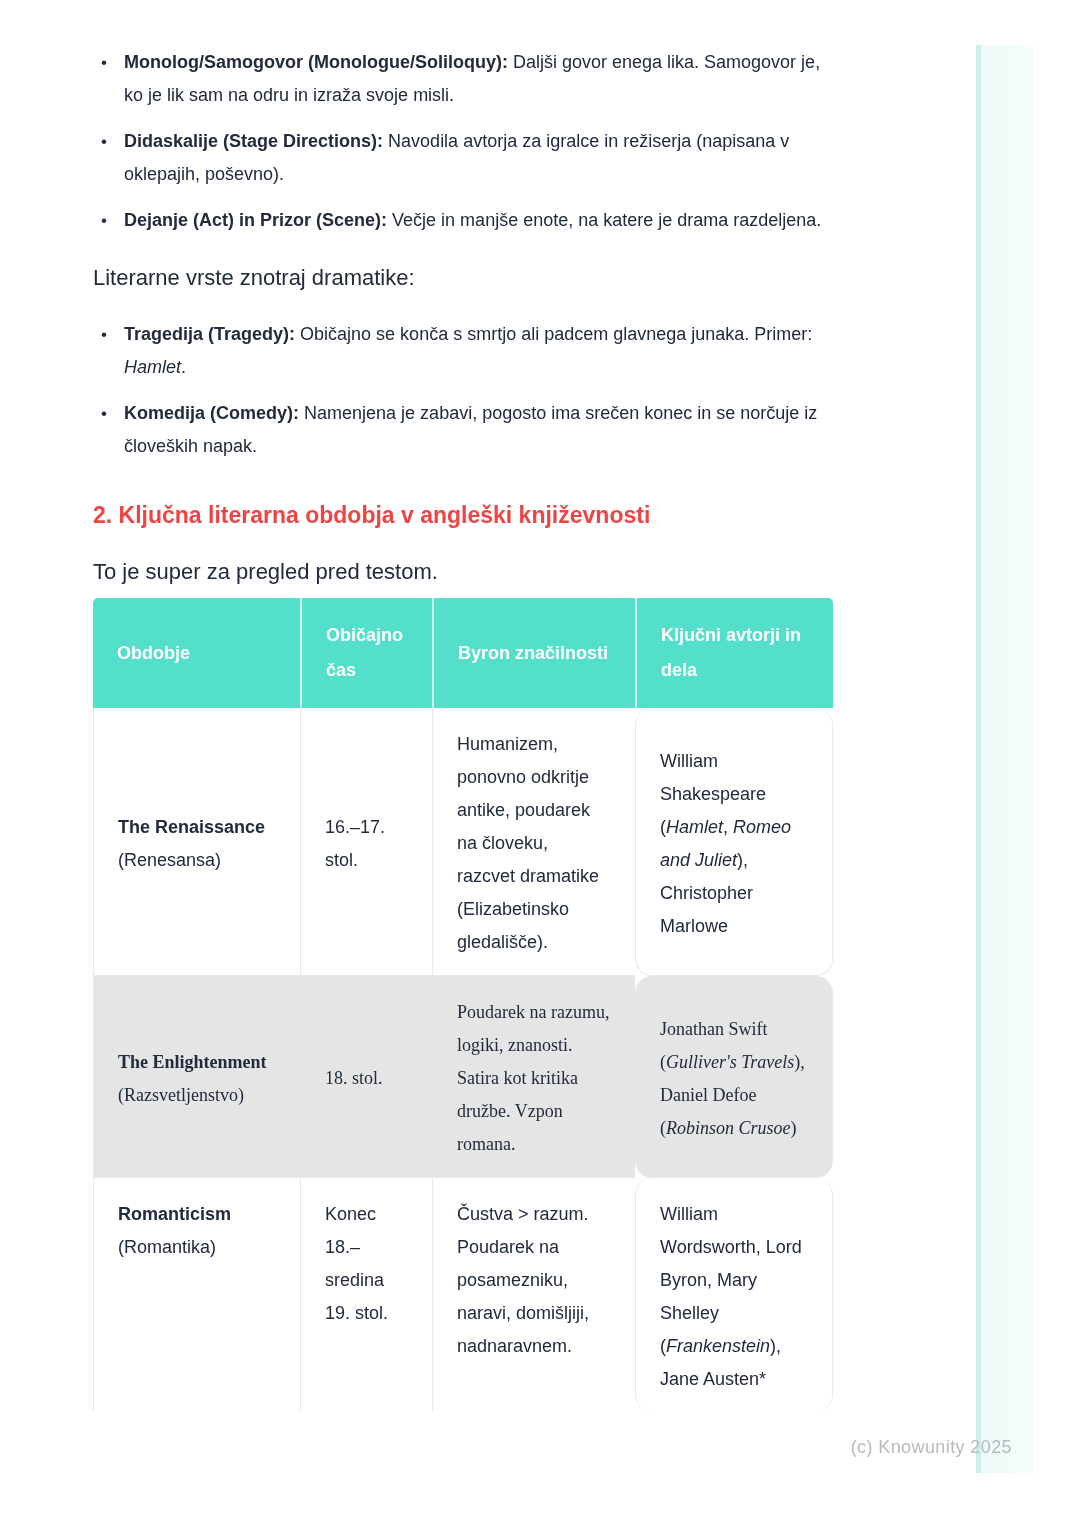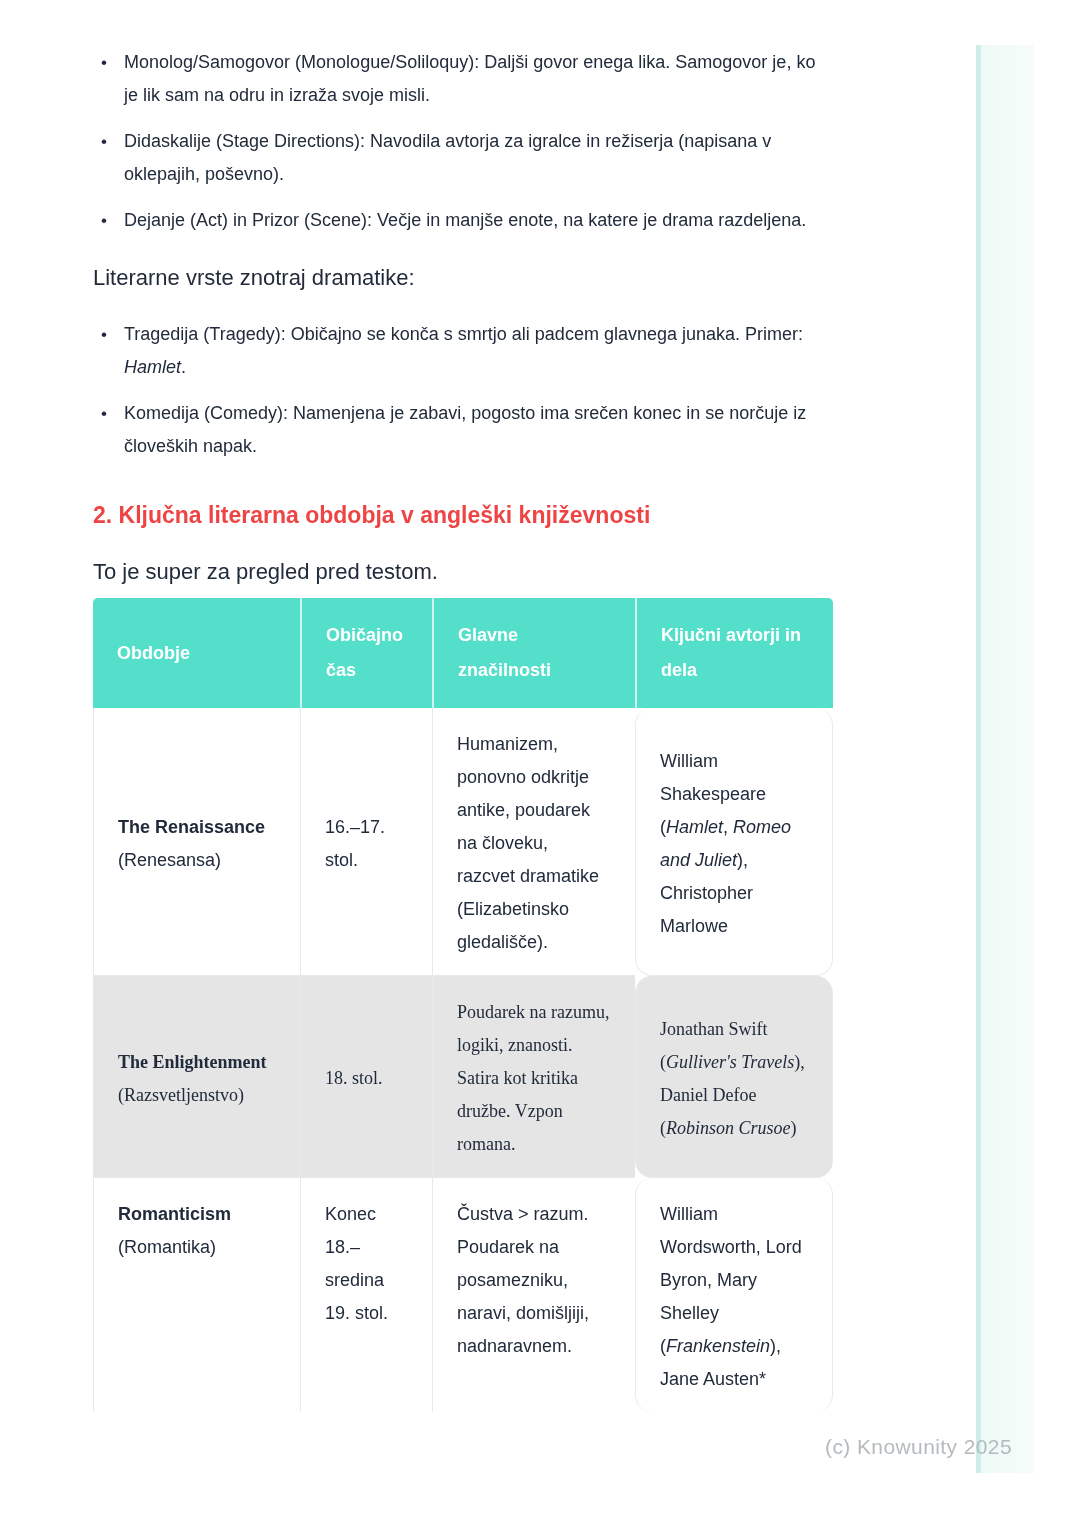--- a/index.html
+++ b/index.html
@@ -31,21 +31,21 @@
   }
   .bullet-list li:last-child { margin-bottom: 0; }
   .dot {
     position: absolute;
     left: 8px;
     top: 0;
     font-size: 17px;
     line-height: 33px;
     color: #212b3b;
   }
-  .term { font-weight: 400; margin-top: 24px; }
+  .term { font-weight: 700; margin-top: 24px; }
   .para {
     margin: 24px 0 0 0;
     font-size: 22px;
     line-height: 33px;
   }
   .section-heading {
     margin: 34px 0 0 0;
     font-size: 23px;
     line-height: 36px;
     font-weight: 700;
@@ -102,21 +102,21 @@
     width: 58px;
     height: 1428px;
     background: linear-gradient(to right, #eefaf7 0%, #f6fcfa 100%);
     border-left: 5px solid #cdeee9;
     box-sizing: border-box;
   }
   .footer-copyright {
     position: absolute;
     top: 1437px;
     right: 68px;
-    font-size: 21px;
+    font-size: 18px;
     line-height: 20px;
     letter-spacing: 0.4px;
     color: #b4babe;
   }
 </style>
 </head>
 <body>
 
 <div class="page">
   <div class="content">
@@ -163,21 +163,21 @@
         <colgroup>
           <col style="width:207px">
             <col style="width:132px">
             <col style="width:203px">
             <col style="width:198px">
         </colgroup>
         <thead>
           <tr>
             <th>Obdobje</th>
             <th>Običajno čas</th>
-            <th>Glavne značilnosti</th>
+            <th>Byron značilnosti</th>
             <th>Ključni avtorji in dela</th>
           </tr>
         </thead>
         <tbody>
           <tr>
             <td>
               <span class="period-name">The Renaissance</span>
               <span class="period-note">(Renesansa)</span>
             </td>
             <td>16.–17. stol.</td>

